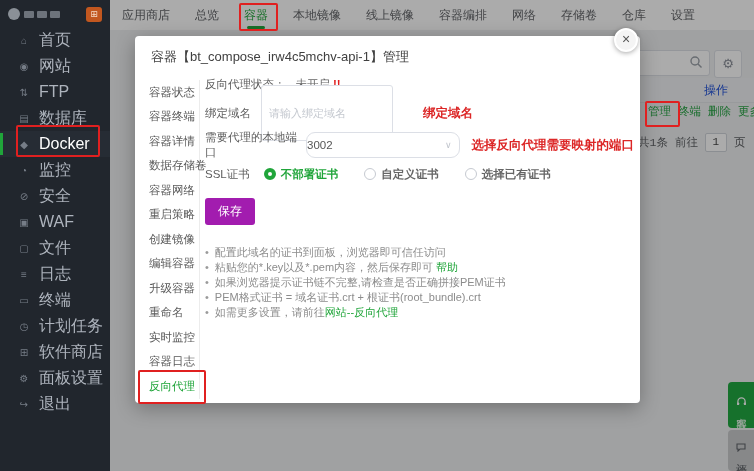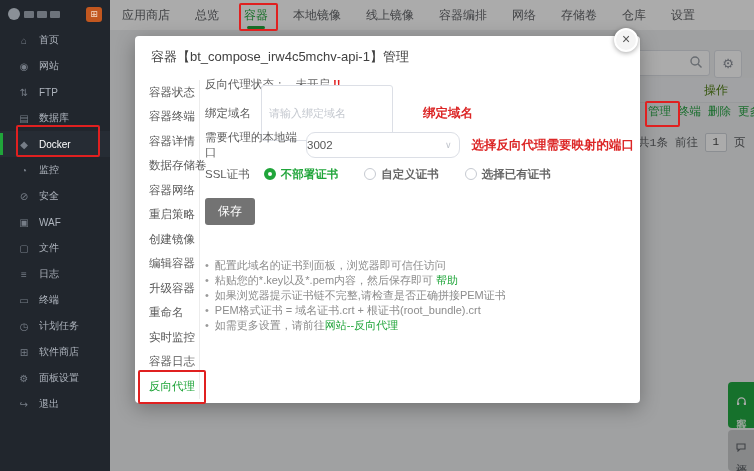--- a/index.html
+++ b/index.html
@@ -10,21 +10,21 @@
   .sidebar{position:absolute;left:0;top:0;width:110px;height:471px;background:#21262d;z-index:2;}
   .logo-row{height:22px;display:flex;align-items:center;padding:3px 8px 0 8px;}
   .logo-dot{width:12px;height:12px;border-radius:50%;background:#8a9097;margin-right:4px;}
   .logo-bars{flex:1;display:flex;gap:3px;align-items:center;}
   .logo-bars i{display:block;width:10px;height:7px;background:#6d737b;border-radius:1px;}
   .logo-badge{width:16px;height:15px;background:#c2571f;border-radius:3px;color:#f4d9c6;
     font-size:9px;line-height:15px;text-align:center;}
   .side-list{padding-top:2px;}
   .side-item{position:relative;height:26px;display:flex;align-items:center;padding-left:18px;gap:9px;cursor:pointer;}
   .side-item .s-icon{width:12px;font-size:10px;color:#767d87;text-align:center;}
-  .side-item .s-label{font-size:10px;color:#aeb4bd;}
+  .side-item .s-label{font-size:16px;color:#aeb4bd;}
   .side-item.active{background:#262c34;}
   .side-item.active .s-label{color:#fff;}
   .side-item.active::before{content:'';position:absolute;left:0;top:2px;bottom:2px;width:3px;background:#20a53a;}
 
   
   .main{position:absolute;left:110px;top:0;right:0;bottom:0;background:#eef0f1;z-index:1;}
   .topnav{height:30px;background:#fff;display:flex;align-items:center;gap:25px;padding-left:12px;
     font-size:12px;color:#606266;}
   .nav-item{position:relative;height:30px;line-height:30px;cursor:pointer;white-space:nowrap;}
   .nav-item.active{color:#20a53a;}
@@ -32,21 +32,21 @@
     background:#20a53a;border-radius:2px;}
 
   .bg-search{position:absolute;top:50px;right:44px;width:230px;height:24px;background:#fff;
     border:1px solid #dcdfe6;border-radius:3px;}
   .bg-search svg{position:absolute;right:6px;top:4px;}
   .bg-gear{position:absolute;top:50px;right:12px;width:26px;height:26px;background:#fff;
     border:1px solid #dcdfe6;border-radius:3px;text-align:center;line-height:26px;
     font-size:13px;color:#8a8f99;cursor:pointer;}
   .bg-thead{position:absolute;top:78px;left:420px;right:0;height:24px;background:#f0f2f4;
     border-bottom:1px solid #e2e5e8;display:flex;justify-content:flex-end;align-items:center;
-    padding-right:26px;font-size:12px;color:#4d7c0f;}
+    padding-right:26px;font-size:12px;color:#1d4ed8;}
   .bg-actions{position:absolute;top:104px;left:538px;display:flex;gap:7px;align-items:center;
     font-size:11.5px;color:#27a344;white-space:nowrap;}
   .bg-actions .act{cursor:pointer;}
   .bg-actions .caret{font-size:9px;color:#27a344;}
   .bg-page{position:absolute;top:133px;left:528px;display:flex;gap:7px;align-items:center;
     font-size:11.5px;color:#606266;white-space:nowrap;font-family:Liberation Mono, monospace;}
   .page-box{width:20px;height:17px;background:#fff;border:1px solid #cfd3d9;border-radius:2px;
     text-align:center;line-height:17px;font-size:11px;color:#444;}
 
   .float-tab{position:absolute;right:0;width:26px;border-radius:4px 0 0 4px;z-index:3;
@@ -90,21 +90,21 @@
   .note-domain{margin-left:30px;}
   .note-port{margin-left:12px;}
   .row-ssl{height:16px;margin-bottom:12px;}
   .row-ssl .f-label{margin-right:14px;}
   .opts{display:flex;gap:26px;}
   .opt{display:flex;align-items:center;gap:5px;cursor:pointer;}
   .dot{width:12px;height:12px;border-radius:50%;border:1px solid #c6cad1;background:#fff;box-sizing:border-box;}
   .opt .lbl{color:#666;font-weight:bold;}
   .opt.active .dot{border:4px solid #20a53a;}
   .opt.active .lbl{color:#20a53a;}
-  .save-btn{display:inline-block;margin:4px 0 27px;background:#737373;color:#fff;font-size:12px;
+  .save-btn{display:inline-block;margin:4px 0 14px;background:#a21caf;color:#fff;font-size:12px;
     padding:5px 13px;border-radius:3px;border:none;cursor:pointer;font-family:inherit;}
   .tips{list-style:none;margin:6px 0 0;padding:0;font-size:11px;color:#8c8c8c;}
   .tips li{line-height:15px;white-space:nowrap;}
   .tips li::before{content:'•';margin-right:6px;color:#9a9a9a;}
   .tip-link{color:#20a53a;cursor:pointer;}
 
   
   .anno{position:absolute;border:2px solid #e02020;border-radius:2px;z-index:30;pointer-events:none;}
   .anno-nav{left:239px;top:3px;width:35px;height:24px;}
   .anno-docker{left:16px;top:125px;width:80px;height:28px;}

